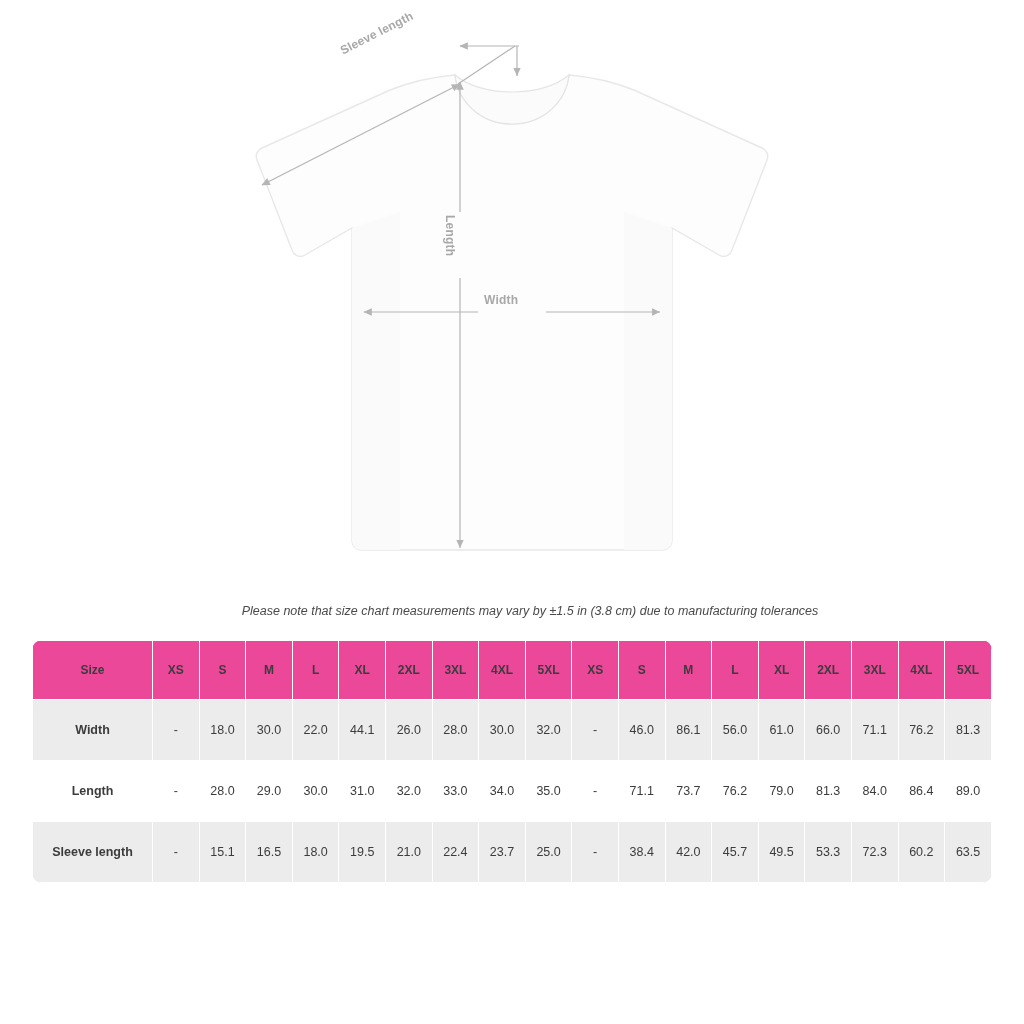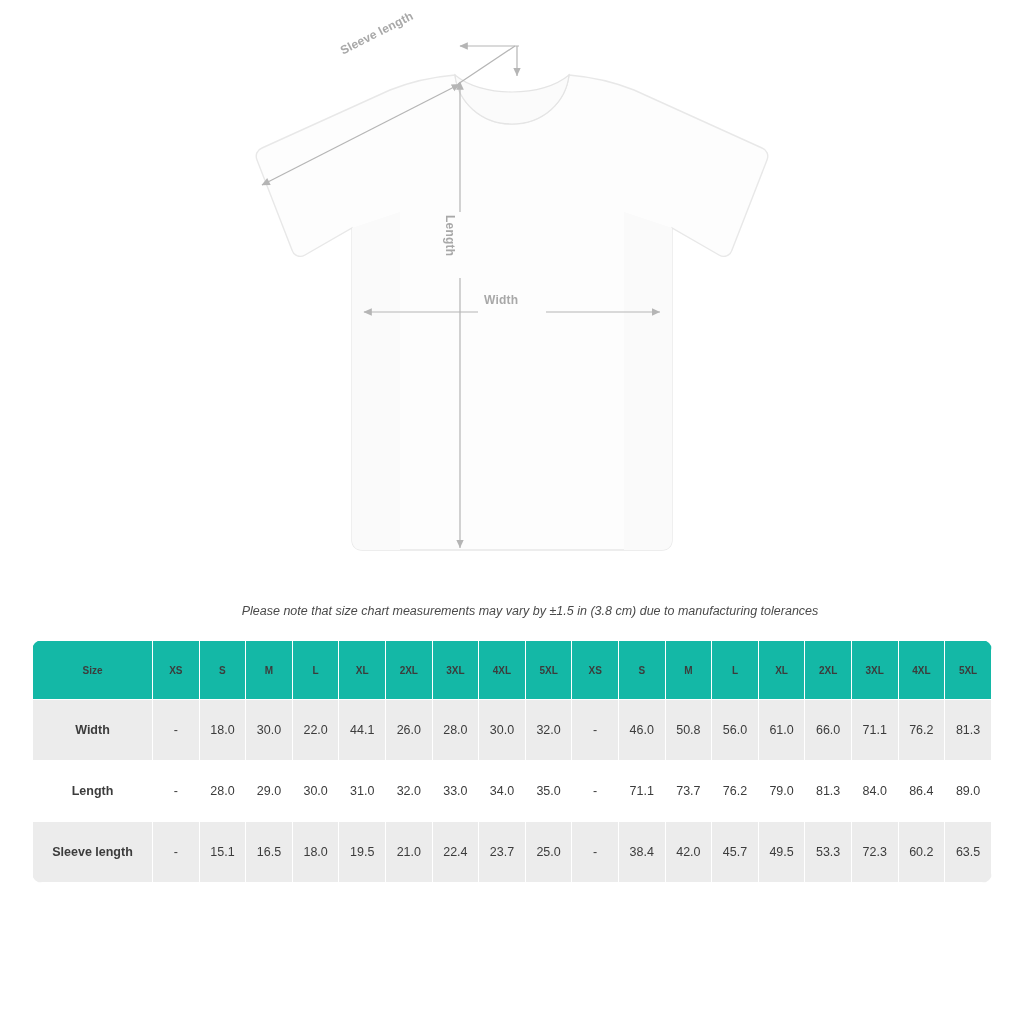--- a/index.html
+++ b/index.html
@@ -124,23 +124,23 @@
     color: #8d8d8d;
     line-height: 18px;
   }
 
   .corner-cell {
     background: #ececec;
   }
 
   .head-row td {
     height: 56px;
-    background: #14b8a6;
-    font-weight: bold;
-    font-size: 10px;
+    background: #ec4899;
+    font-weight: bold;
+    font-size: 12px;
     color: #3c3c3c;
   }
 
   .row-label {
     font-weight: bold;
     font-size: 12.5px;
     color: #3c3c3c;
   }
 
   .data-row td {
@@ -294,21 +294,21 @@
           <td>18.0</td>
           <td>30.0</td>
           <td>22.0</td>
           <td>44.1</td>
           <td>26.0</td>
           <td>28.0</td>
           <td>30.0</td>
           <td>32.0</td>
           <td>-</td>
           <td>46.0</td>
-          <td>50.8</td>
+          <td>86.1</td>
           <td>56.0</td>
           <td>61.0</td>
           <td>66.0</td>
           <td>71.1</td>
           <td>76.2</td>
           <td>81.3</td>
         </tr>
 
         <tr class="data-row row-plain">
           <td class="row-label">Length</td>

